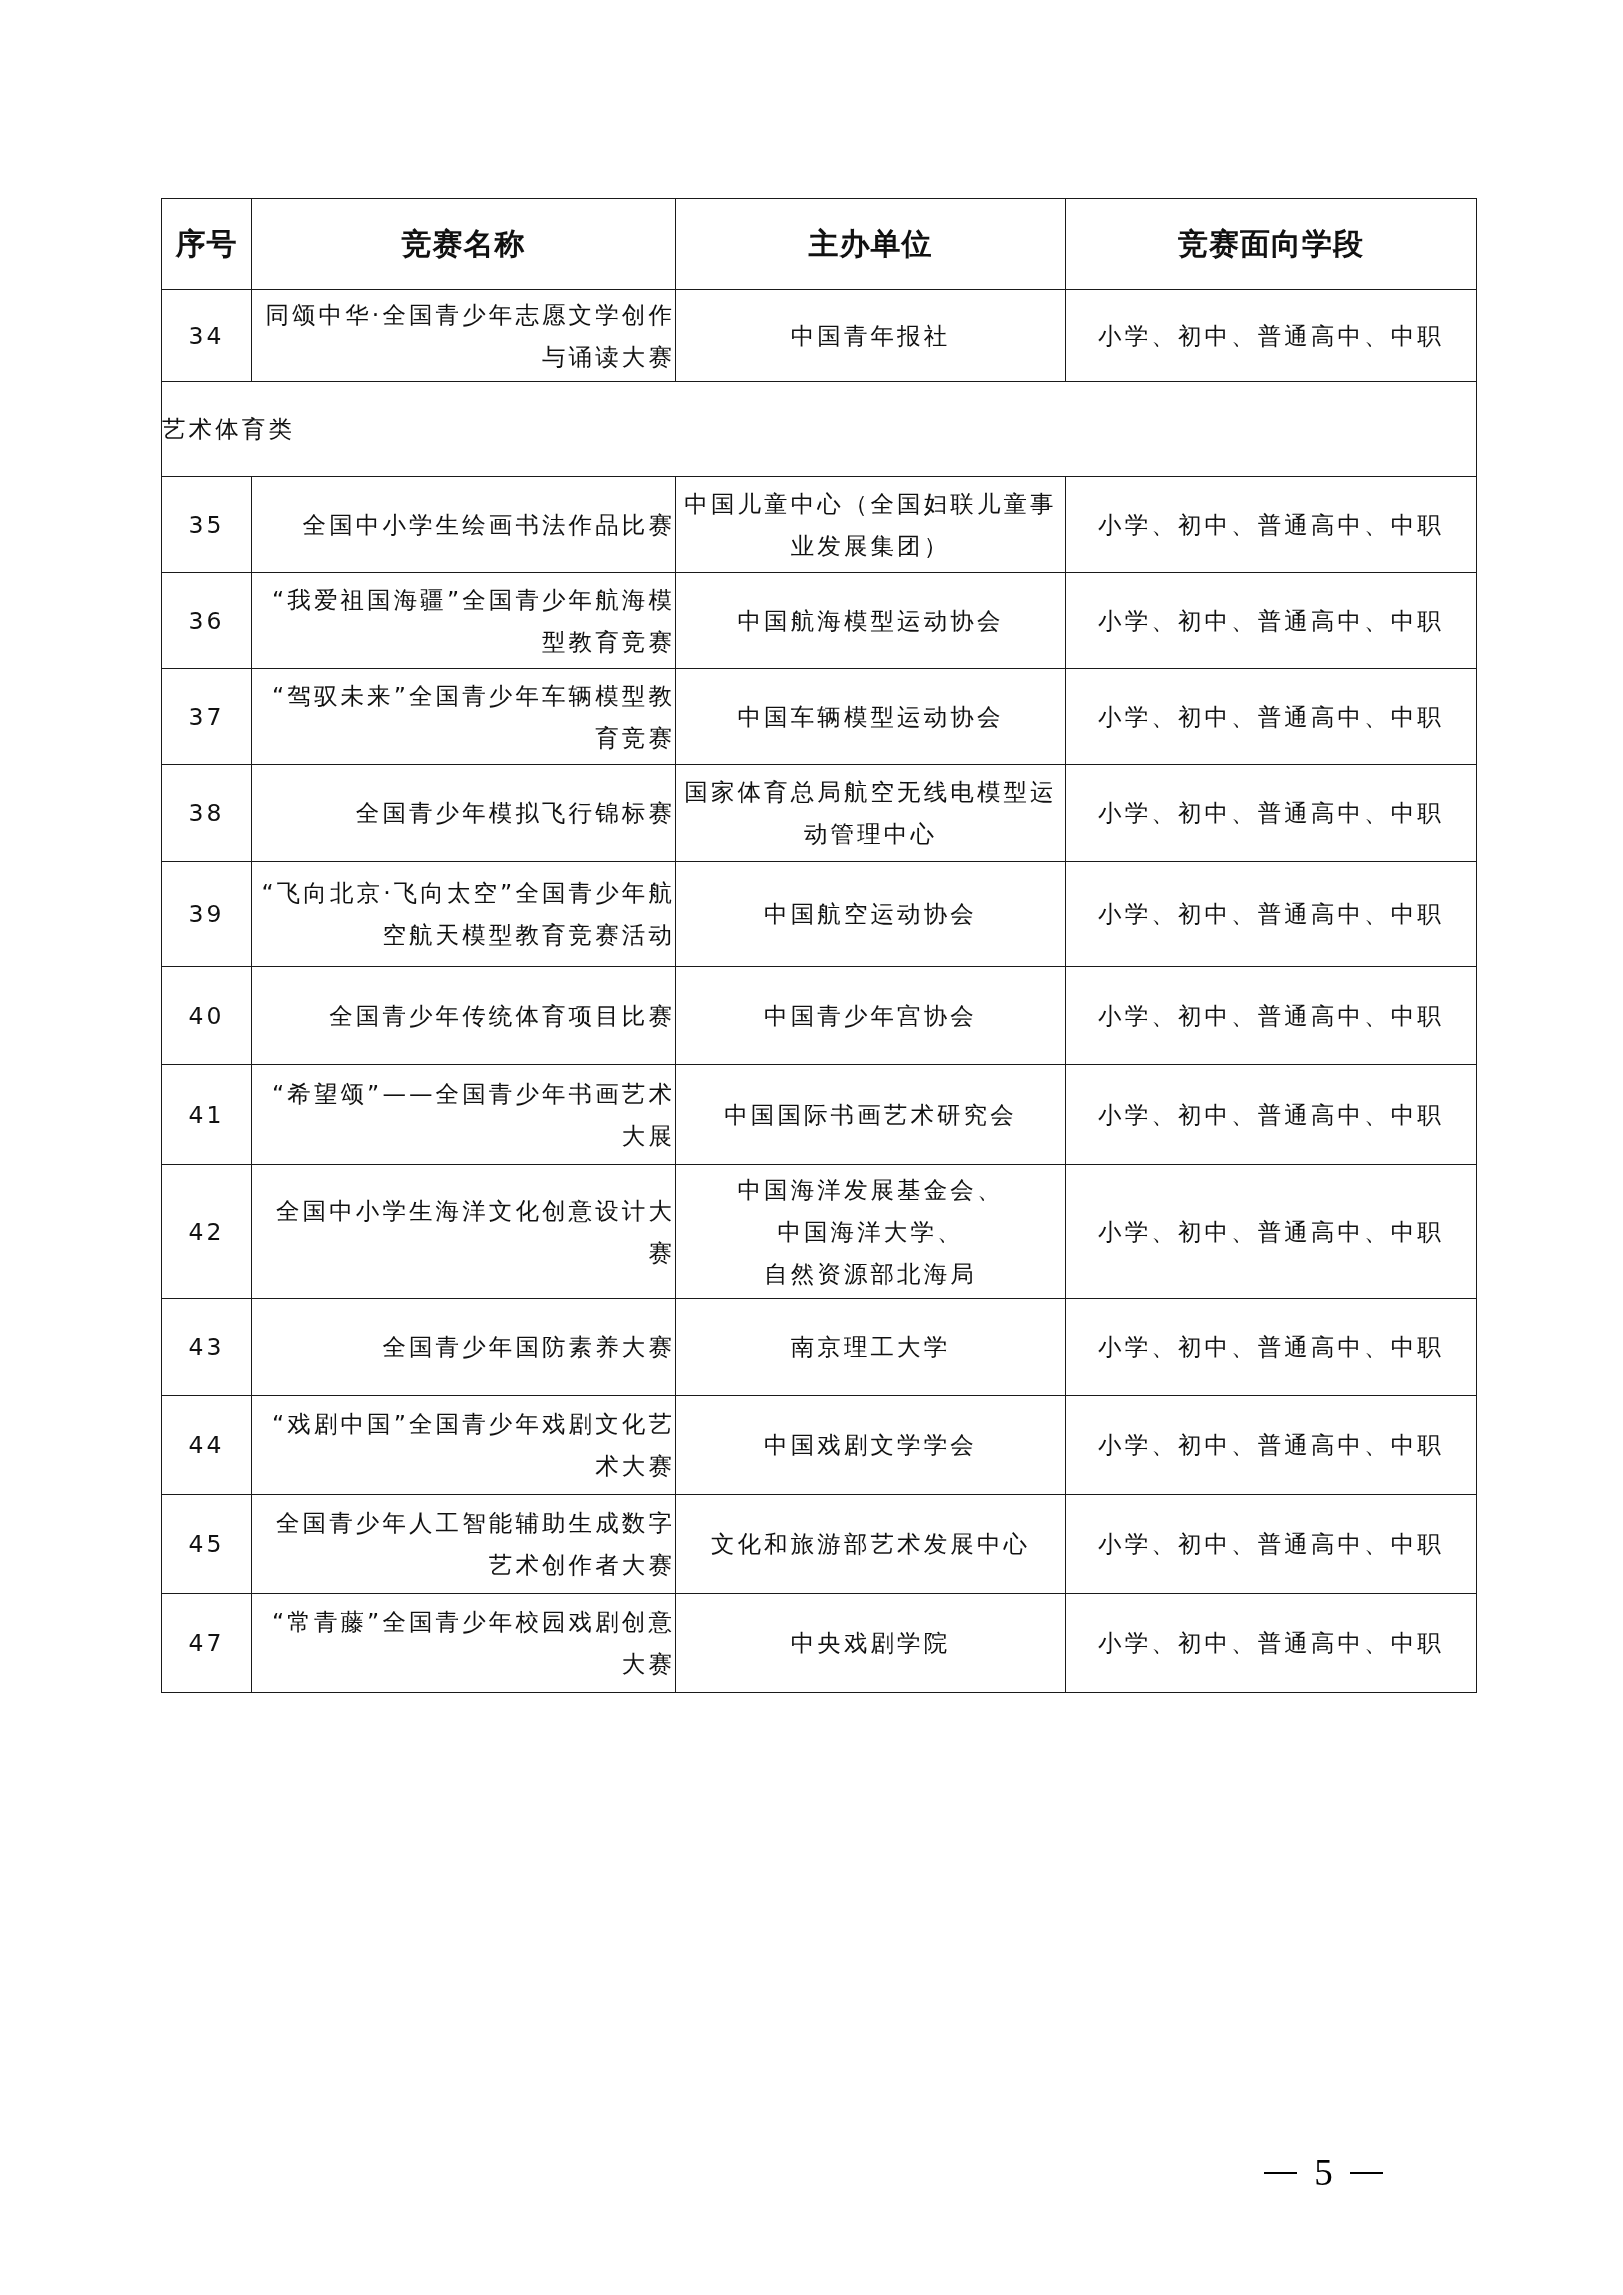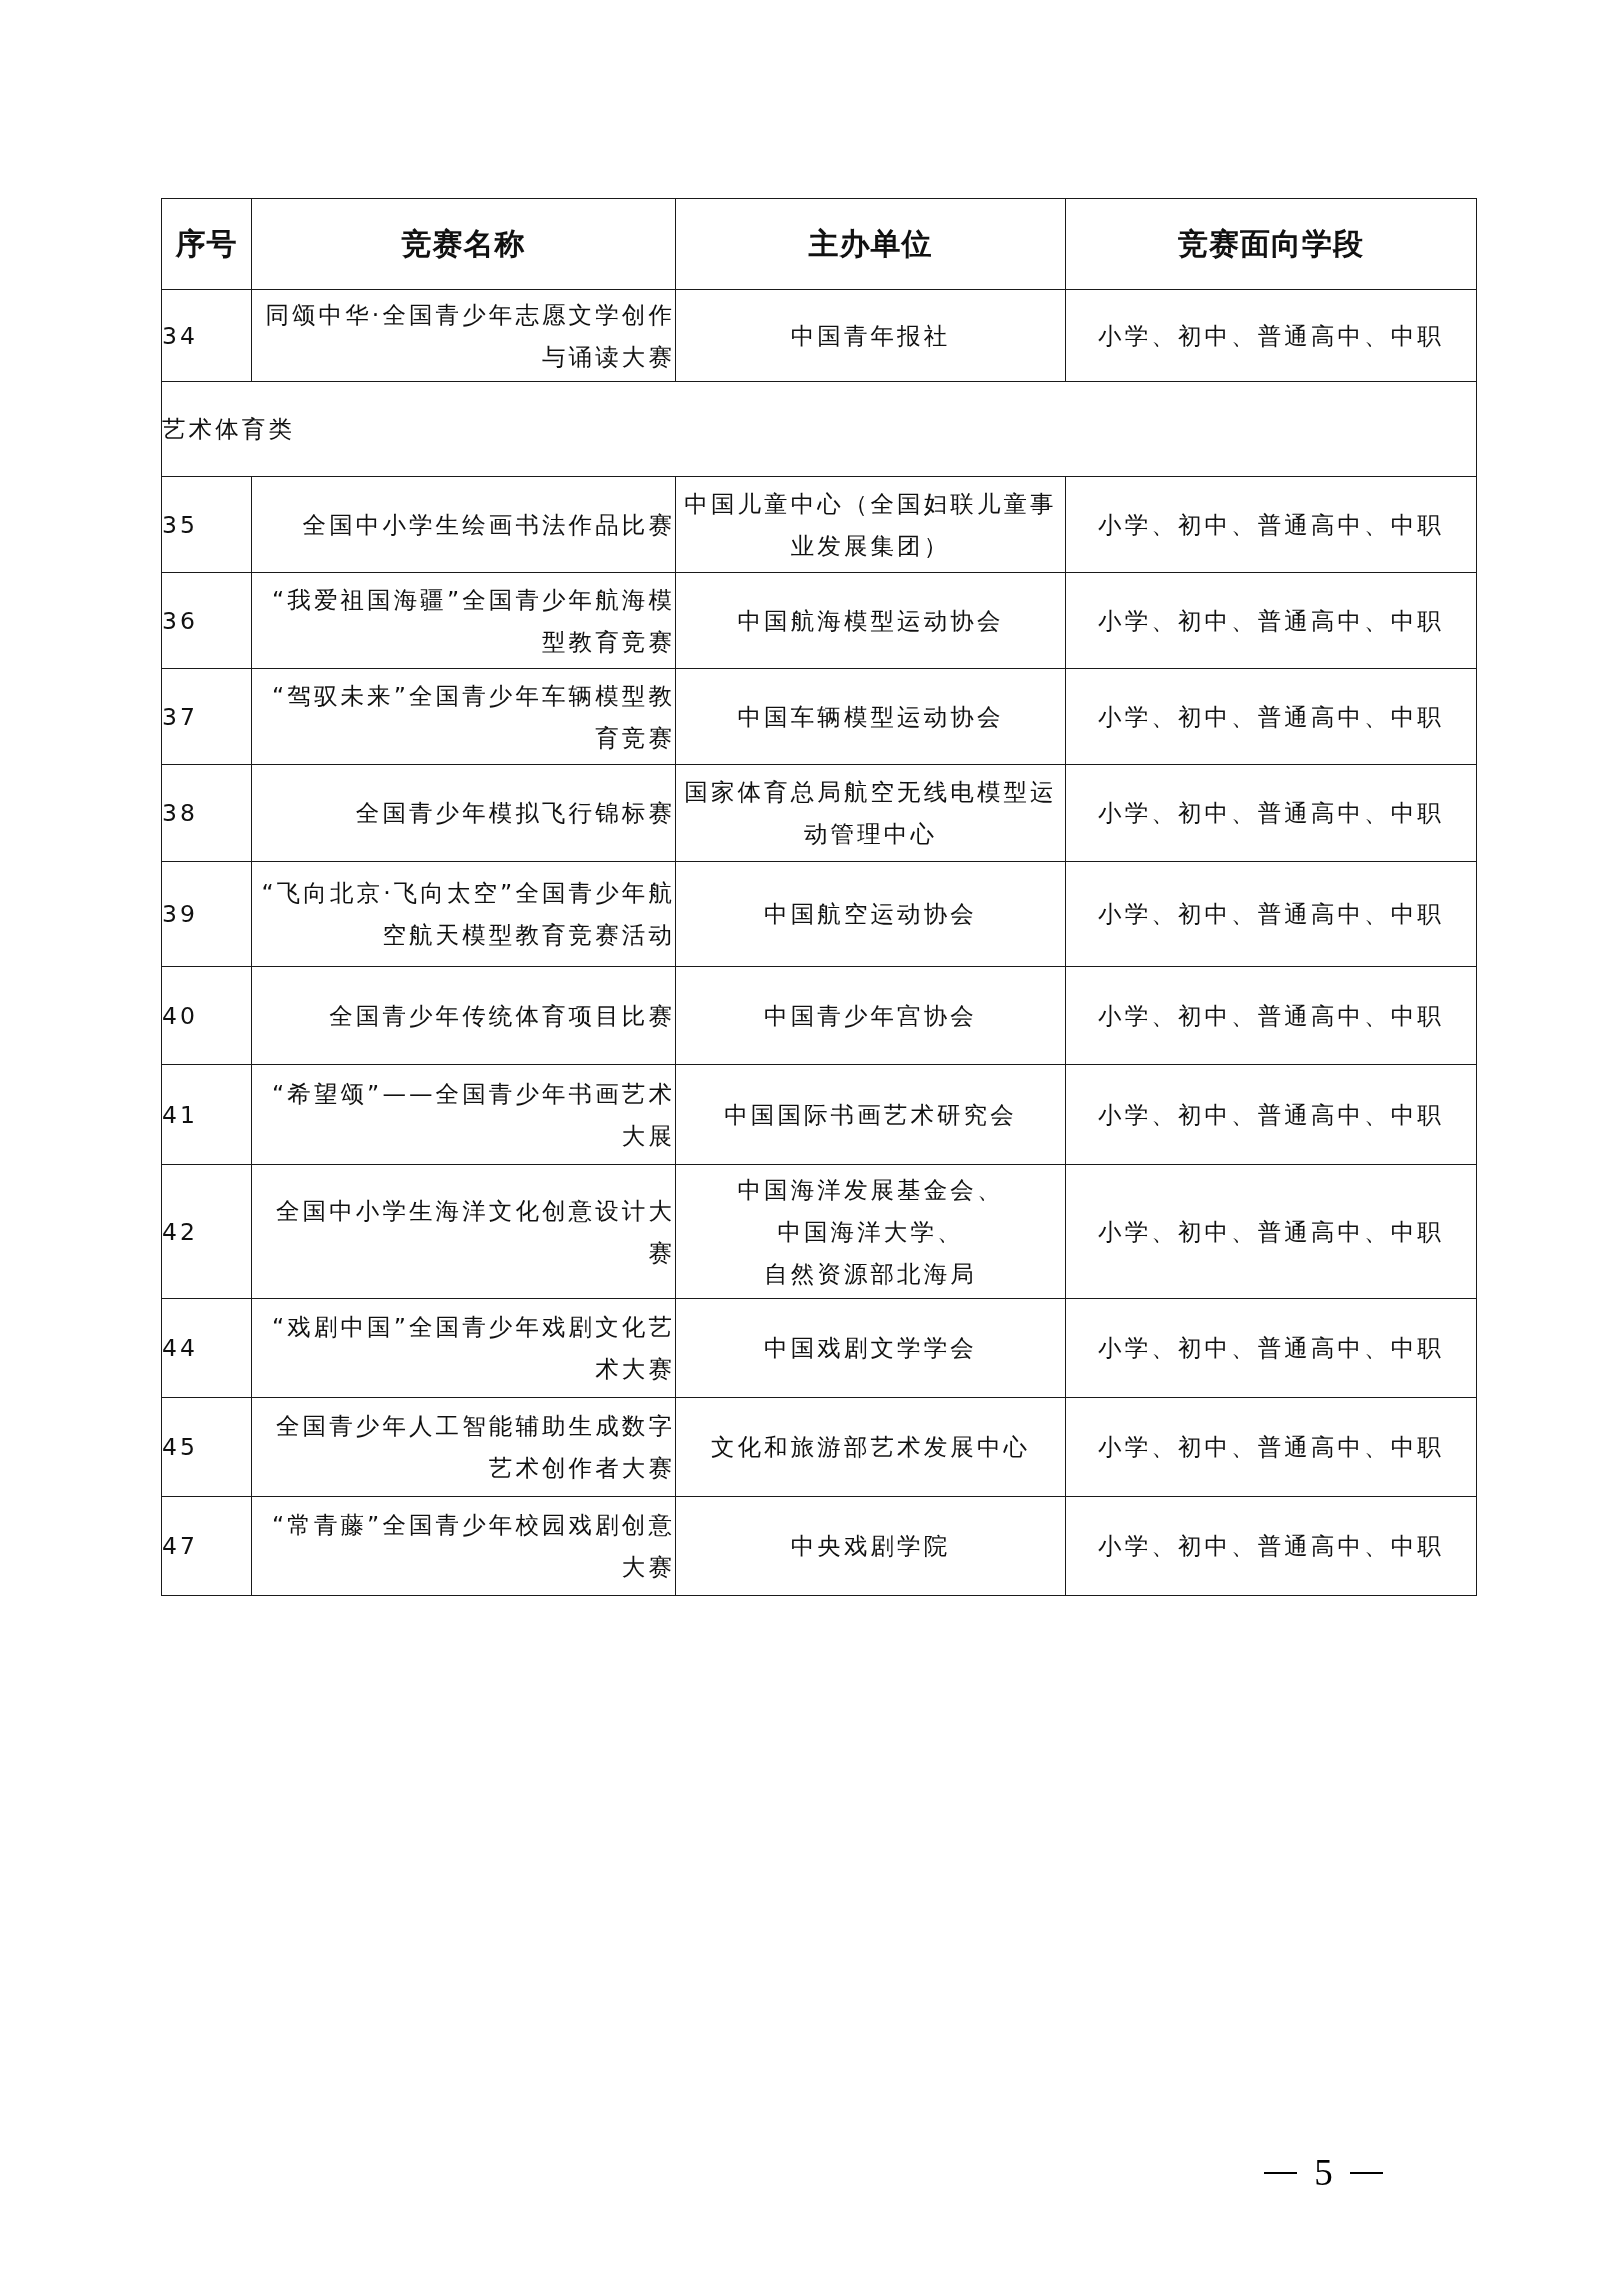--- a/index.html
+++ b/index.html
@@ -50,20 +50,21 @@
       font-family: "DejaVu Serif", "Liberation Serif", serif;
     }
     table.comp td {
       font-size: 23.5px;
       line-height: 42px;
       font-family: "DejaVu Sans", "Liberation Sans", sans-serif;
       font-weight: normal;
       letter-spacing: 3.1px;
     }
     td.no {
+      text-align: center;
       font-family: "Liberation Serif", "DejaVu Serif", serif;
       letter-spacing: 0;
       font-size: 24.5px;
     }
     td.name {
       text-align: right;
       padding-left: 5.1px;
       padding-right: 4.1px;
     }
     td.org {
@@ -194,20 +195,28 @@
         <tr style="height: 134px;">
           <td class="no">42</td>
           <td class="name">全国中小学生海洋文化创意设计大赛</td>
           <td class="org">
             <span class="org-line">中国海洋发展基金会、</span>
             <span class="org-line">中国海洋大学、</span>
             <span class="org-line">自然资源部北海局</span>
           </td>
           <td class="level">小学、初中、普通高中、中职</td>
         </tr>
+        <tr style="height: 97px;">
+          <td class="no">43</td>
+          <td class="name">全国青少年国防素养大赛</td>
+          <td class="org">
+            <span class="org-line">南京理工大学</span>
+          </td>
+          <td class="level">小学、初中、普通高中、中职</td>
+        </tr>
         <tr style="height: 99px;">
           <td class="no">44</td>
           <td class="name">“戏剧中国”全国青少年戏剧文化艺术大赛</td>
           <td class="org">
             <span class="org-line">中国戏剧文学学会</span>
           </td>
           <td class="level">小学、初中、普通高中、中职</td>
         </tr>
         <tr style="height: 99px;">
           <td class="no">45</td>

